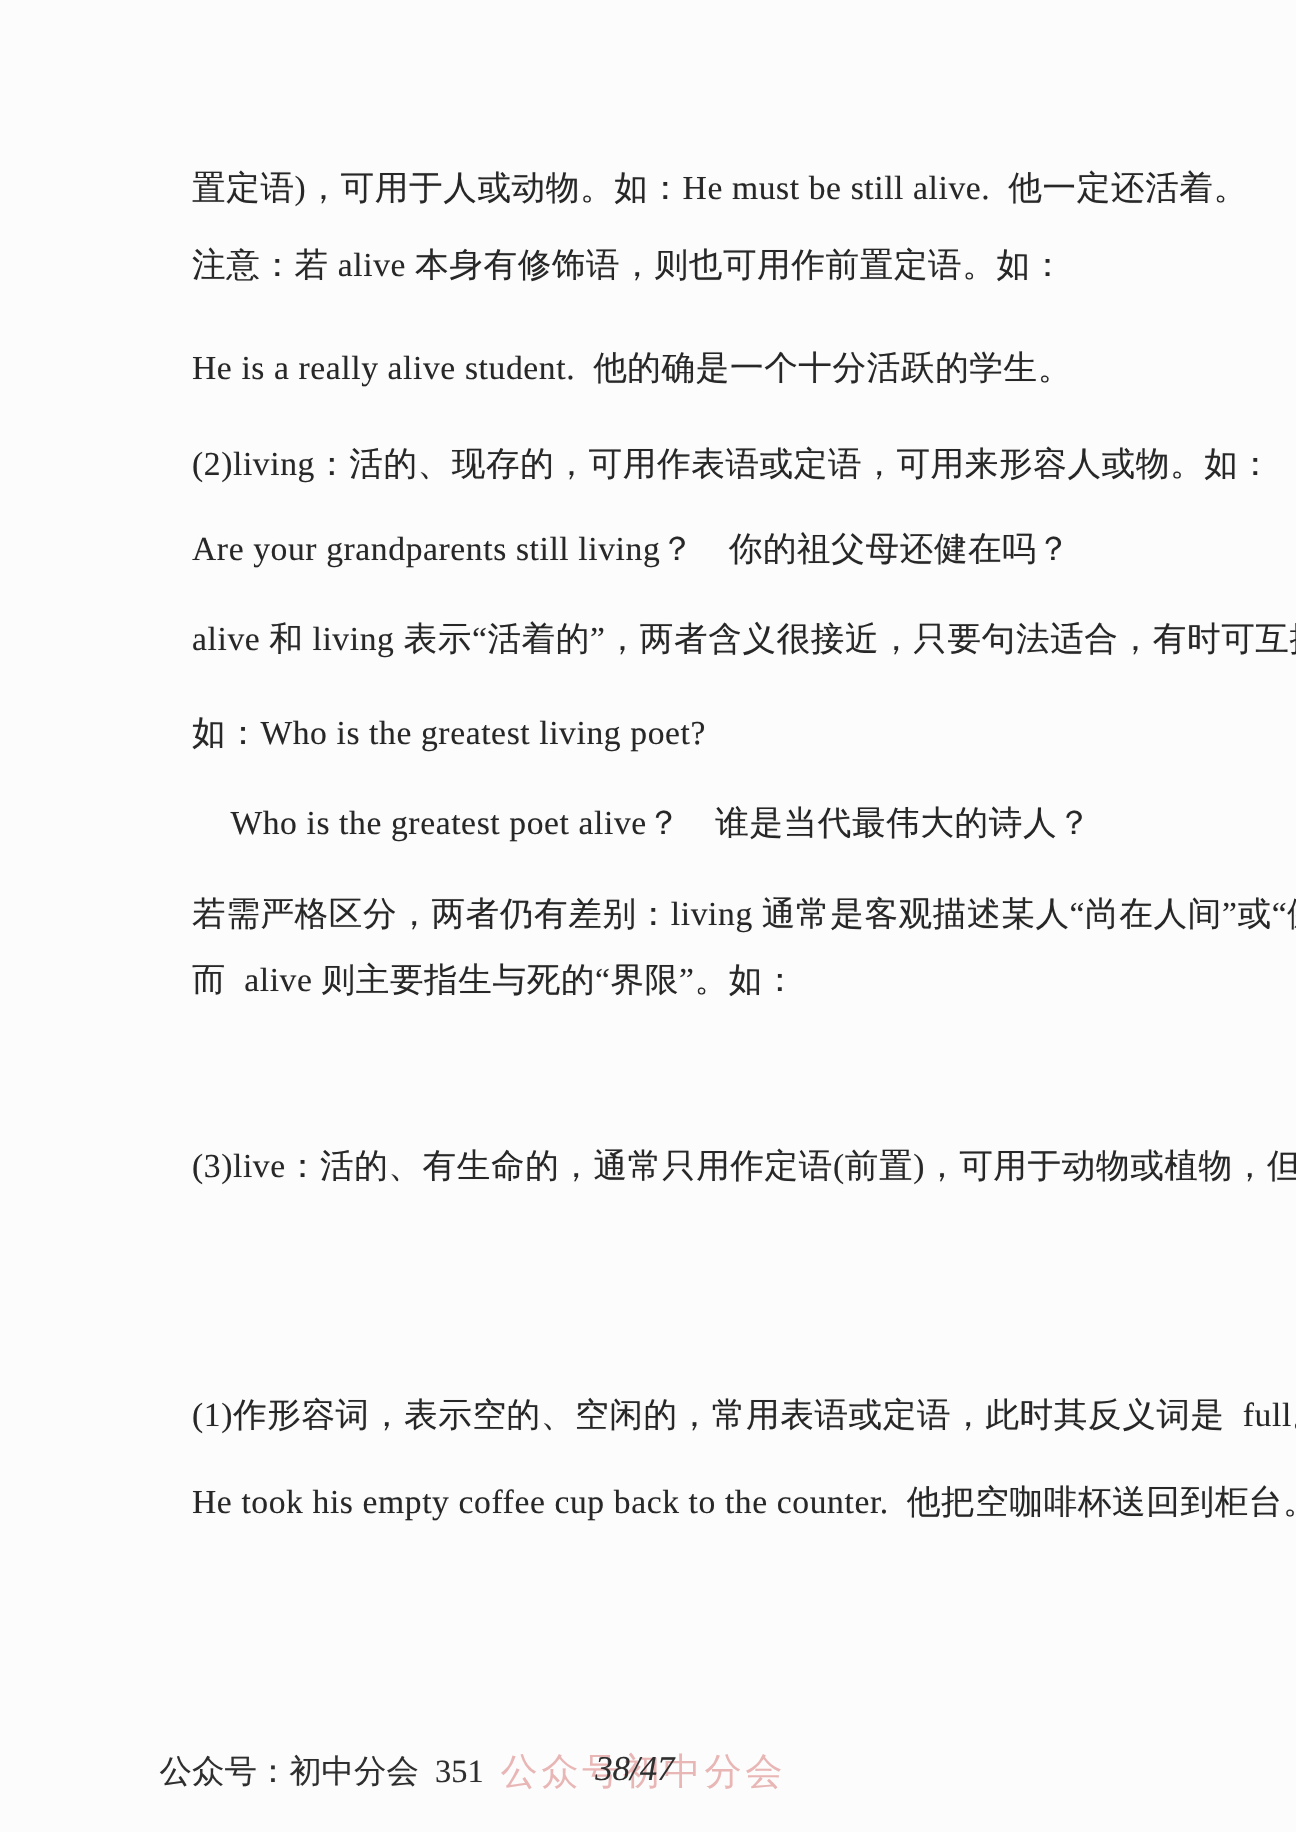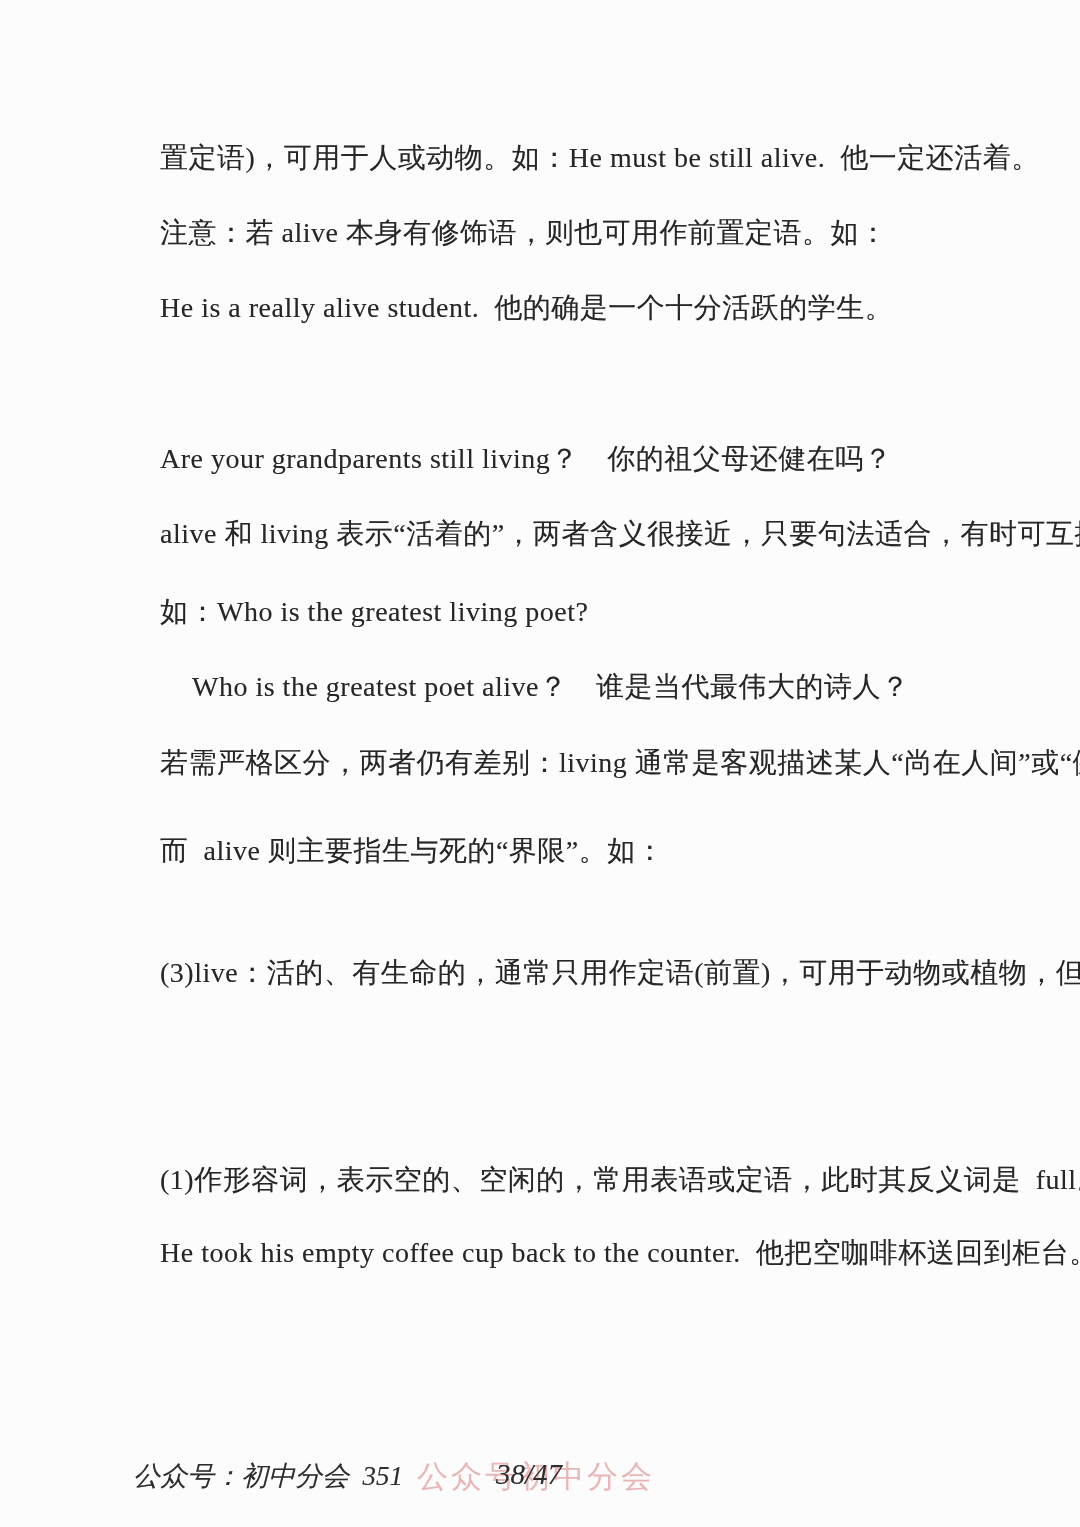--- a/index.html
+++ b/index.html
@@ -28,21 +28,20 @@
   .line.indented { left: 192px; }
   .footer-left {
     position: absolute;
     left: 133px;
     top: 1459px;
     font-size: 27px;
     line-height: 34px;
     color: #2e2e2e;
     white-space: pre;
     text-shadow: 0 0 0.6px rgba(40,40,40,0.3);
-    font-style: italic;
   }
   .watermark {
     position: absolute;
     left: 536px;
     top: 1462px;
     transform: translateX(-50%);
     font-size: 31px;
     line-height: 30px;
     letter-spacing: 3px;
     color: #e9b6b6;
@@ -62,28 +61,29 @@
     text-shadow: 0 0 0.6px rgba(40,40,40,0.3);
     font-style: italic;
   }
 </style>
 </head>
 <body>
 
 <div class="page">
 
   <div class="line" style="top:141px">置定语)，可用于人或动物。如：He must be still alive.  他一定还活着。</div>
-  <div class="line" style="top:216px">注意：若 alive 本身有修饰语，则也可用作前置定语。如：</div>
+  <div class="line" style="top:205px">注意：若 alive 本身有修饰语，则也可用作前置定语。如：</div>
   <div class="line" style="top:291px">He is a really alive student.  他的确是一个十分活跃的学生。</div>
+  <div class="line" style="top:371px">(2)living：活的、现存的，可用作表语或定语，可用来形容人或物。如：</div>
   <div class="line" style="top:442px">Are your grandparents still living？　你的祖父母还健在吗？</div>
   <div class="line" style="top:517px">alive 和 living 表示“活着的”，两者含义很接近，只要句法适合，有时可互换。</div>
   <div class="line indented" style="top:670px">Who is the greatest poet alive？　谁是当代最伟大的诗人？</div>
   <div class="line" style="top:595px">如：Who is the greatest living poet?</div>
   <div class="line" style="top:746px">若需严格区分，两者仍有差别：living 通常是客观描述某人“尚在人间”或“健在”，</div>
-  <div class="line" style="top:834px">而  alive 则主要指生与死的“界限”。如：</div>
+  <div class="line" style="top:801px">而  alive 则主要指生与死的“界限”。如：</div>
   <div class="line" style="top:956px">(3)live：活的、有生命的，通常只用作定语(前置)，可用于动物或植物，但一般</div>
   <div class="line" style="top:1163px">(1)作形容词，表示空的、空闲的，常用表语或定语，此时其反义词是  full。如：</div>
   <div class="line" style="top:1236px">He took his empty coffee cup back to the counter.  他把空咖啡杯送回到柜台。</div>
 
   <div class="footer-left">公众号：初中分会  351</div>
   <div class="watermark">公众号初中分会</div>
   <div class="page-number">38/47</div>
 
 </div>
 

